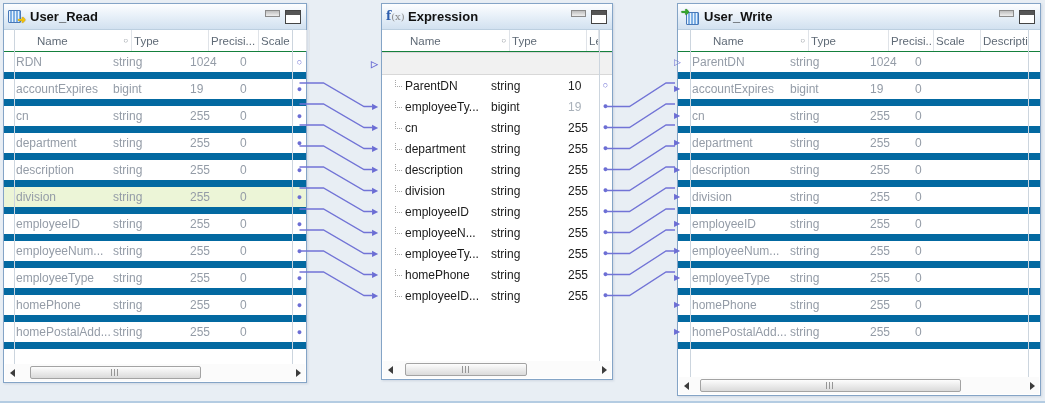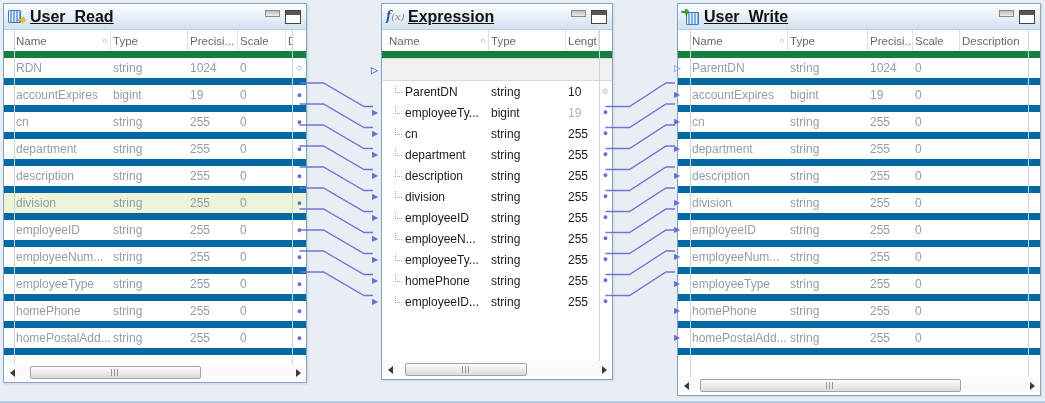--- a/index.html
+++ b/index.html
@@ -5,45 +5,45 @@
   html,body{margin:0;padding:0;background:#e8eef4;font-family:"Liberation Sans",sans-serif;}
   #canvas{position:relative;width:1045px;height:403px;background:#e8eef4;overflow:hidden;}
   #canvas::after{content:"";position:absolute;left:0;right:0;bottom:0;height:2px;background:#b4cce2;}
   #linksvg{position:absolute;left:0;top:0;pointer-events:none;z-index:5;}
 
   .tbox{position:absolute;background:#fff;border:1px solid #84a4c6;box-sizing:border-box;
         box-shadow:1px 1px 2px rgba(60,90,120,.15);z-index:2;}
   .titlebar{height:25px;display:flex;align-items:center;gap:5px;padding:0 5px 0 4px;
         background:linear-gradient(180deg,#fdfeff 0%,#e9f1f9 45%,#d2e1f0 100%);
         border-bottom:1px solid #bccfe0;}
-  .ttext{font-weight:bold;font-size:16px;color:#111;white-space:nowrap;text-decoration:underline;}
+  .ttext{font-weight:bold;font-size:13px;color:#111;white-space:nowrap;}
   .tspacer{flex:1;}
   .wbtn-min{width:13px;height:5px;border:1px solid #8a8a8a;background:linear-gradient(#bdbdbd,#eee);margin-bottom:6px;}
   .wbtn-max{width:14px;height:12px;border:1px solid #444;background:#fff;position:relative;}
   .wbtn-max::before{content:"";position:absolute;left:0;right:0;top:0;height:4px;background:#555;}
 
   
   .ticon{position:relative;width:17px;height:16px;flex:none;}
   .icon-table{position:absolute;width:11px;height:11px;border:1px solid #4878b8;border-radius:1px;
       background:repeating-linear-gradient(90deg,#e8f2fc 0 1px,#7fb0e4 1px 3px);}
   .t-read .icon-table{left:0;top:1px;}
   .t-write .icon-table{left:4px;top:3px;}
   .icon-arrow{position:absolute;font-size:10px;font-weight:bold;line-height:10px;}
   .t-read .icon-arrow{right:-1px;bottom:0;color:#f2c20c;text-shadow:0 0 1px #7a5c00;}
   .t-write .icon-arrow{left:-1px;top:-2px;color:#35a82c;text-shadow:0 0 1px #0c4a08;}
-  .icon-fx{font-family:"DejaVu Serif",serif;font-style:italic;font-size:12px;white-space:nowrap;}
+  .icon-fx{font-family:"DejaVu Serif",serif;font-size:12px;white-space:nowrap;}
   .icon-fx .f{color:#2b5cad;font-weight:bold;}
   .icon-fx .x{color:#8a8a8a;font-size:10px;}
 
   
   .hrow,.row,.grouprow{display:grid;align-items:center;position:relative;}
   .b0 .hrow,.b0 .row{grid-template-columns:10px 97px 77px 50px 48px 1fr 13px;}
   .b1 .hrow,.b1 .row{grid-template-columns:5px 102px 77px 1fr 13px;}
   .b2 .hrow,.b2 .row{grid-template-columns:12px 98px 80px 45px 47px 1fr 11px;}
-  .hrow{height:21px;background:#fff;border-bottom:7px solid #15803d;}
+  .hrow{height:21px;background:#fff;border-bottom:1px solid #15803d;padding-left:21px;}
   .hcell{height:100%;display:flex;align-items:center;padding:0 0 0 2px;box-sizing:border-box;
          font-size:11.5px;color:#5f6a76;overflow:hidden;white-space:nowrap;}
   .hcell.lab{border-right:1px solid #dfe3e8;}
   .sortmark{margin-left:auto;margin-right:3px;font-size:8px;color:#808890;}
   .row{height:20px;font-size:12px;color:#949ca7;background:#fff;}
   .b0 .row,.b2 .row{border-bottom:7px solid #0369a1;}
   .b1 .row{height:21px;color:#1b1b1b;}
   .cell{padding-left:2px;overflow:hidden;white-space:nowrap;}
   .cell.dim{color:#a9b1ba;}
   .row.selected{background:#ecf5d7;}

